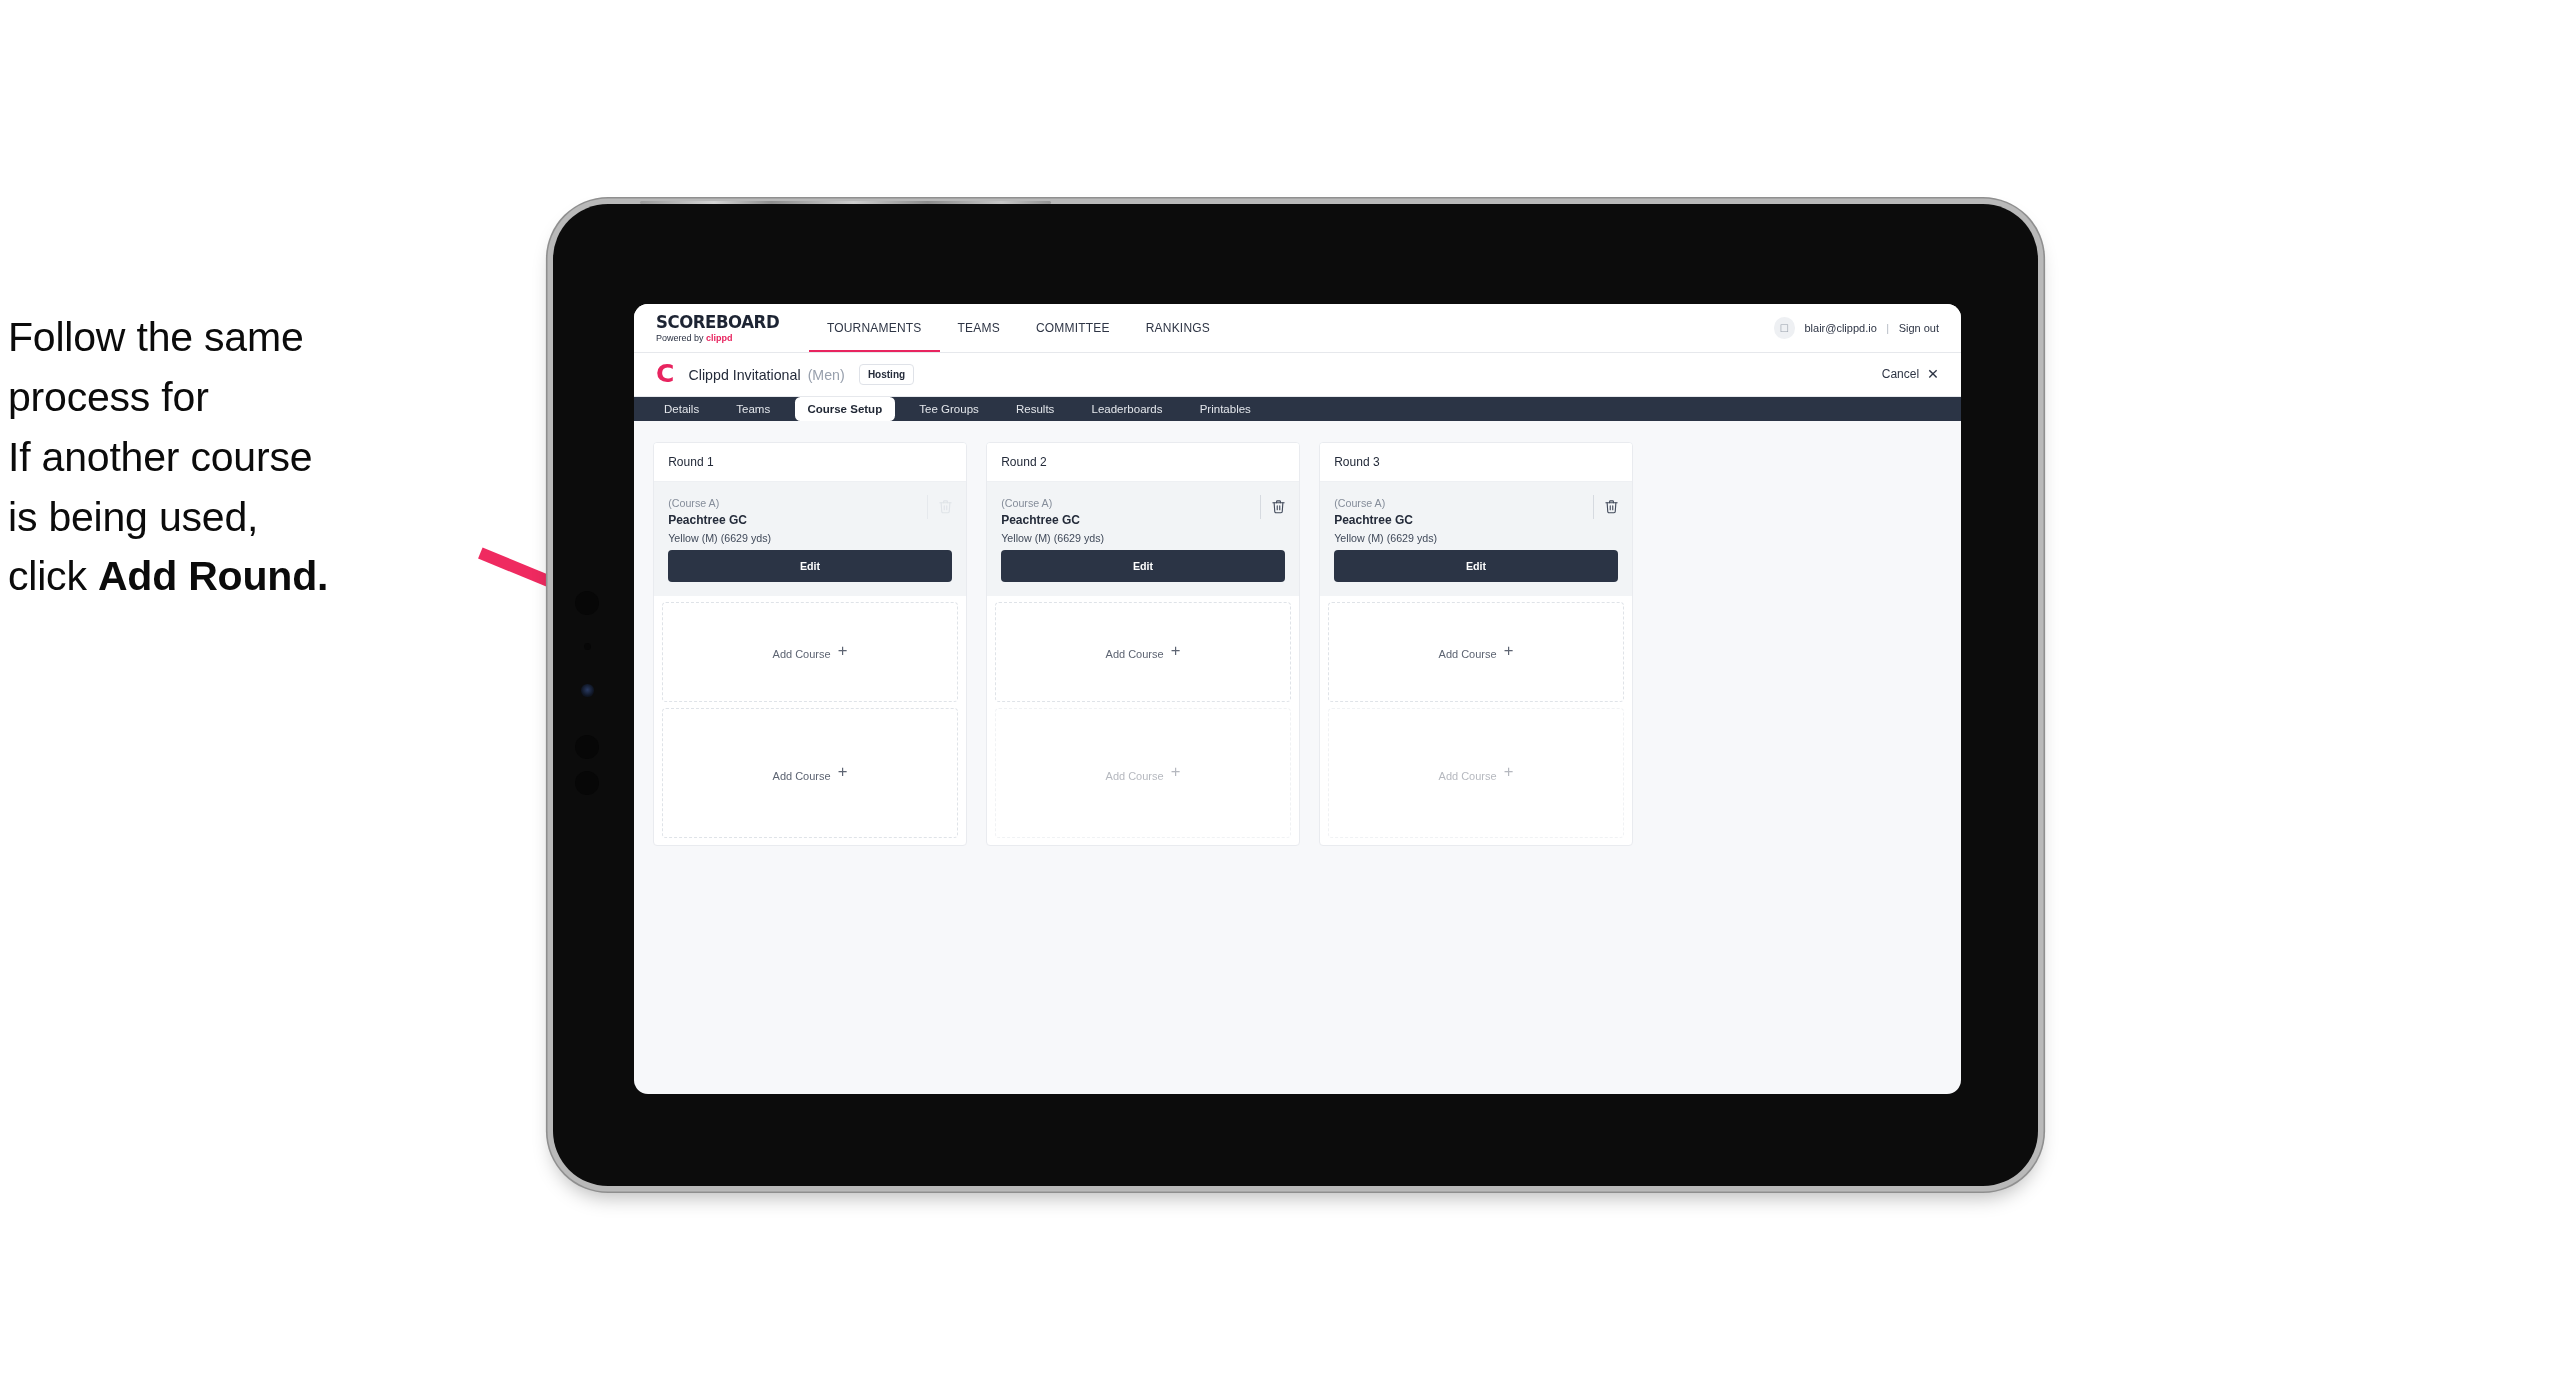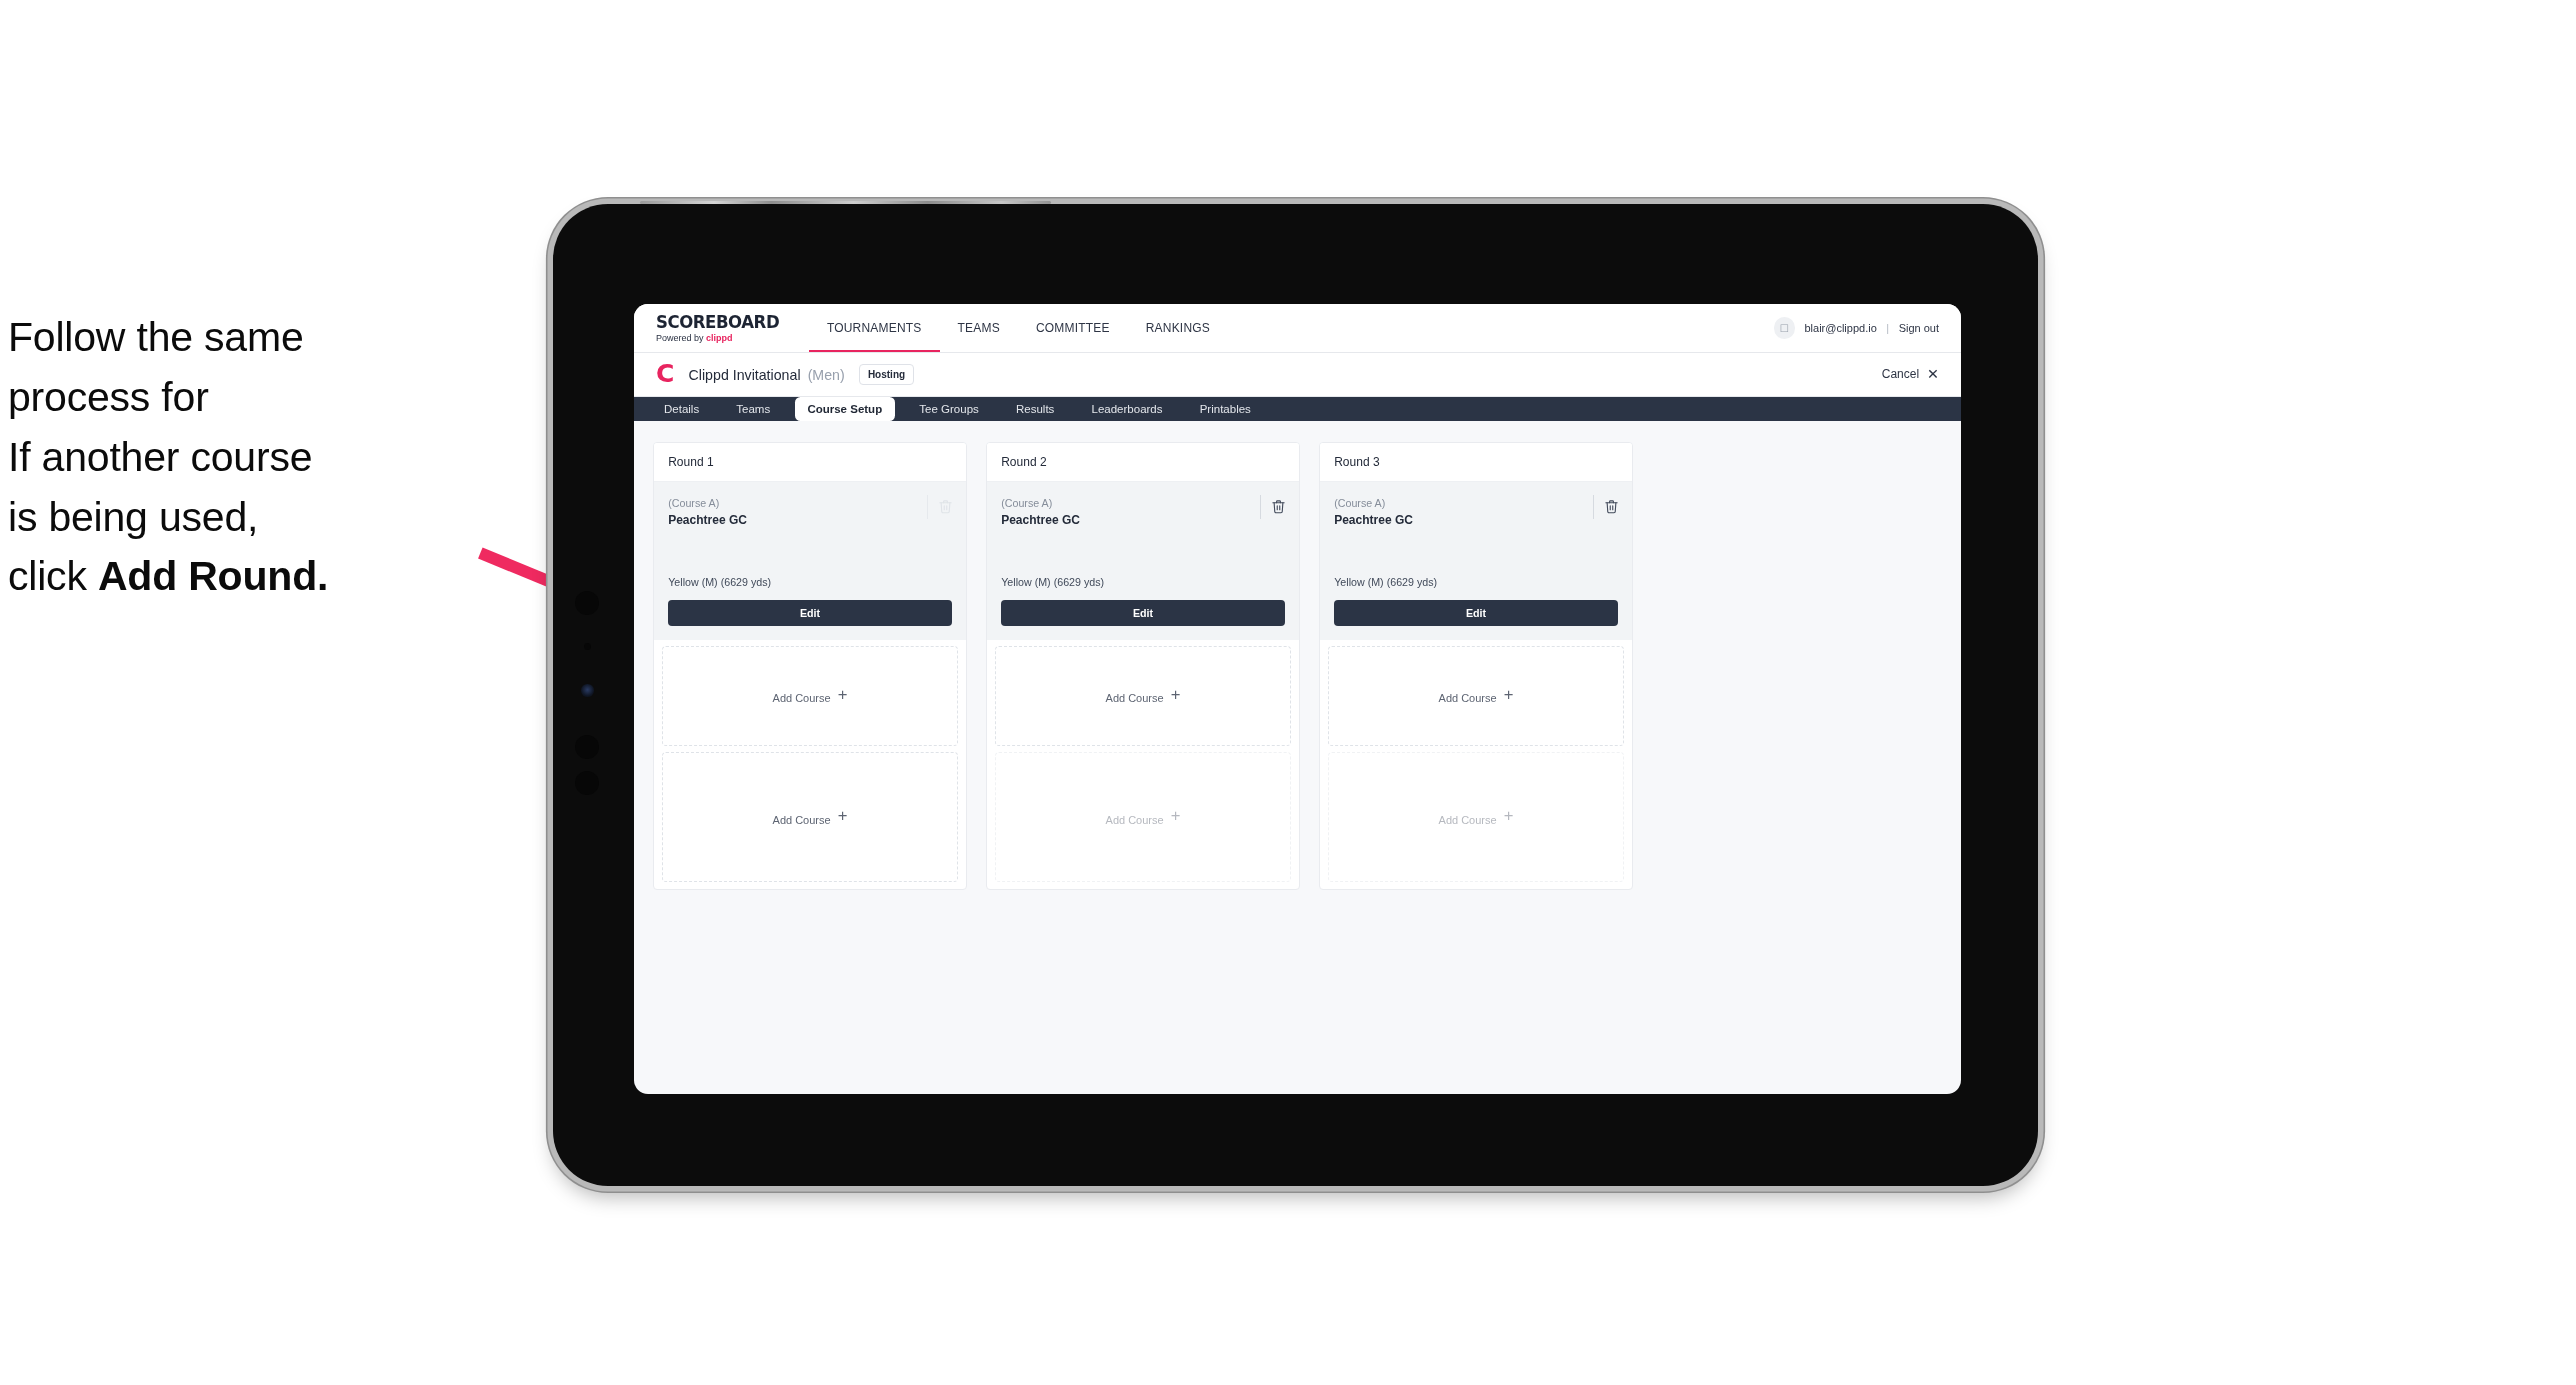--- a/index.html
+++ b/index.html
@@ -243,40 +243,40 @@
   }
   .round-body { padding: 0; }
 
   .course-card {
     background: #f2f4f6;
     padding: 12.6px 14.2px 14.2px 14.2px;
     position: relative;
   }
   .cc-label { font-size: 10.7px; color: #858d9a; line-height: 1.5; }
   .cc-name  { font-size: 12px; font-weight: 700; color: #242b3a; line-height: 1.6; }
-  .cc-tee   { font-size: 10.7px; color: #414a5a; line-height: 1.55; margin-top: 44px; }
+  .cc-tee   { font-size: 10.7px; color: #414a5a; line-height: 1.55; }
   .cc-tools {
     position: absolute;
     right: 12.6px;
     top: 12.6px;
     display: flex;
     align-items: center;
     gap: 10.3px;
   }
   .cc-divider { width: 0.8px; height: 24px; background: #d6dae0; }
   .cc-divider.faint { background: #e6e9ed; }
   .trash {
     width: 15px; height: 15px;
     color: #41495a;
     display: block;
   }
   .trash.faint { color: #dfe3e8; }
   .edit-btn {
-    margin-top: 9px;
-    height: 26px;
+    margin-top: 3px;
+    height: 32px;
     background: #2b3445;
     color: #ffffff;
     border: none;
     border-radius: 4px;
     width: 100%;
     font-size: 10.7px;
     font-weight: 700;
     font-family: "Liberation Sans", sans-serif;
     cursor: pointer;
   }

